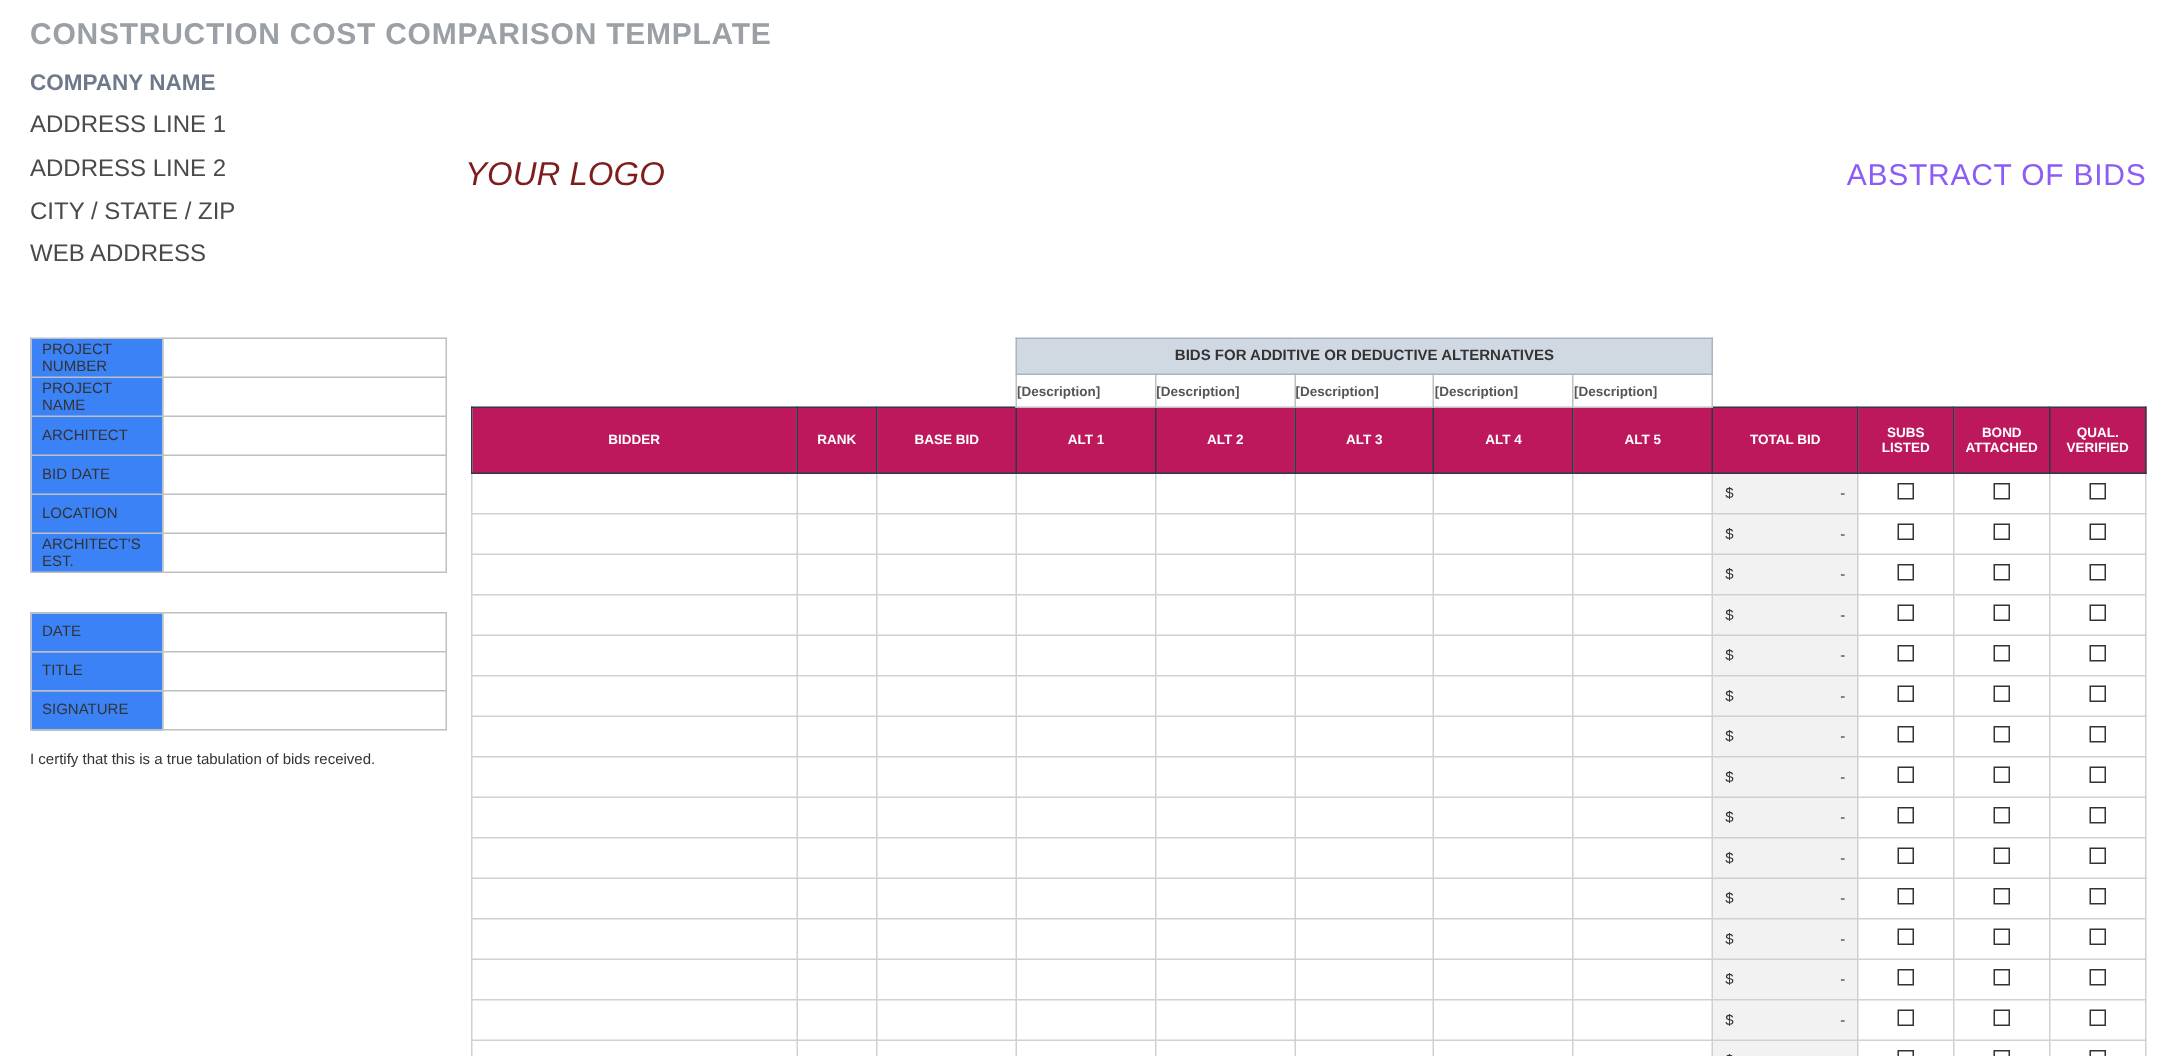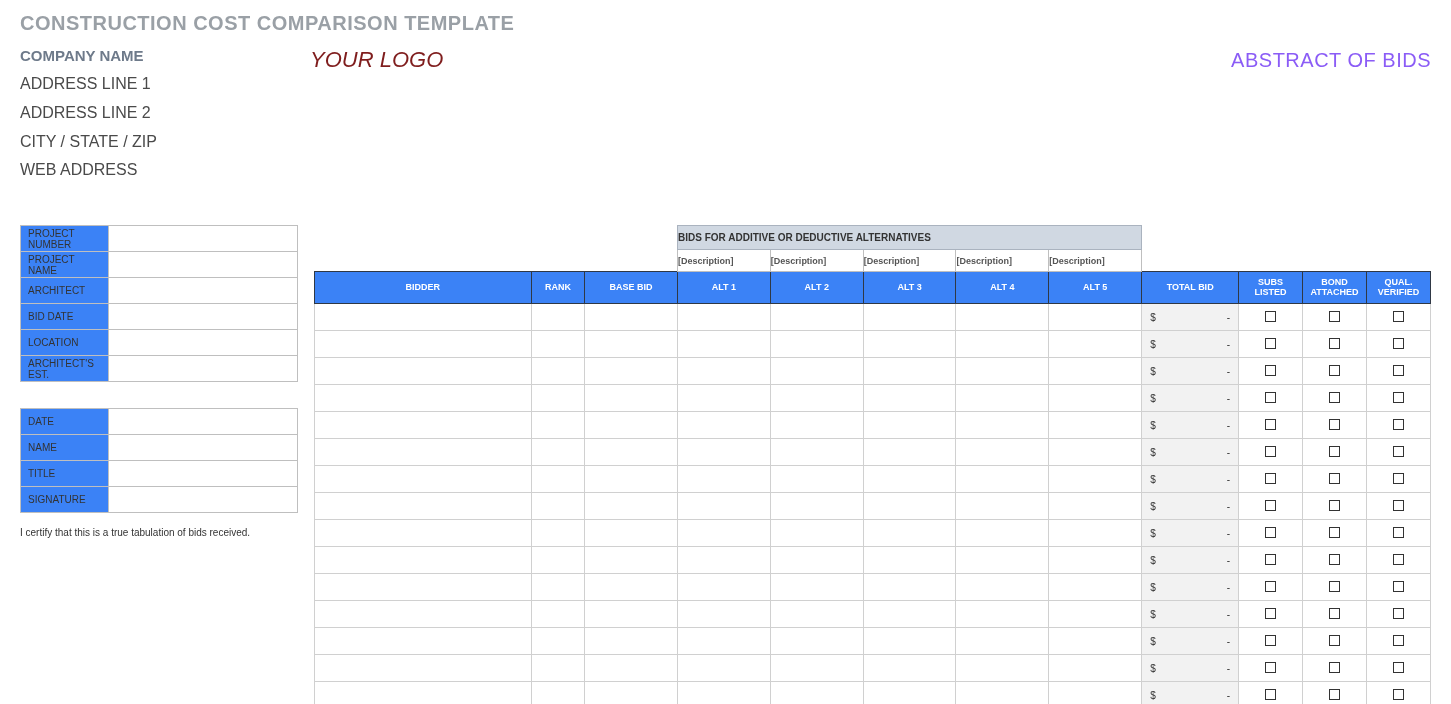--- a/index.html
+++ b/index.html
@@ -12,21 +12,21 @@
   }
   .title {
     font-size: 20px;
     font-weight: bold;
     color: #9aa0a6;
     letter-spacing: 0.5px;
     margin-bottom: 12px;
   }
   .header-row {
     display: flex;
-    align-items: flex-start;
+    align-items: center;
     margin-bottom: 4px;
   }
   .company-block { width: 290px; }
   .company-name {
     font-size: 15px;
     font-weight: bold;
     color: #6e7a8a;
     margin-bottom: 6px;
   }
   .addr {
@@ -89,43 +89,43 @@
   }
   table.bids col.c-bidder { width: 210px; }
   table.bids col.c-rank { width: 52px; }
   table.bids col.c-base { width: 90px; }
   table.bids col.c-alt { width: 90px; }
   table.bids col.c-total { width: 94px; }
   table.bids col.c-chk { width: 62px; }
 
   .alt-band {
     background: #d0d8e2;
-    text-align: left;
+    text-align: center;
     font-size: 10px;
     font-weight: bold;
     color: #333;
     height: 24px;
     border: 1px solid #aab3bf;
   }
   .desc {
     background: #fff;
     text-align: left;
     font-size: 9px;
     color: #555;
     font-weight: bold;
     height: 22px;
     border: 1px solid #bfbfbf;
   }
   .hdr {
-    background: #3b82f6;
+    background: #be185d;
     color: #fff;
     font-size: 9px;
     font-weight: bold;
     text-align: center;
-    height: 32px;
+    height: 44px;
     border: 1px solid #2f3845;
     line-height: 1.1;
     padding: 2px 2px;
   }
   .hdr.two-line { white-space: normal; }
   td.cell {
     border: 1px solid #d0d0d0;
     height: 27px;
     font-size: 10px;
     background: #fff;
@@ -196,24 +196,20 @@
             <td class="label">ARCHITECT'S EST.</td>
             <td class="val"></td>
           </tr>
     </tbody>
       </table>
 
     <table class="info-table">
       <tbody>
           <tr>
             <td class="label">DATE</td>
-            <td class="val"></td>
-          </tr>
-      <tr>
-            <td class="label">NAME</td>
             <td class="val"></td>
           </tr>
       <tr>
             <td class="label">TITLE</td>
             <td class="val"></td>
           </tr>
       <tr>
             <td class="label">SIGNATURE</td>
             <td class="val"></td>
           </tr>

